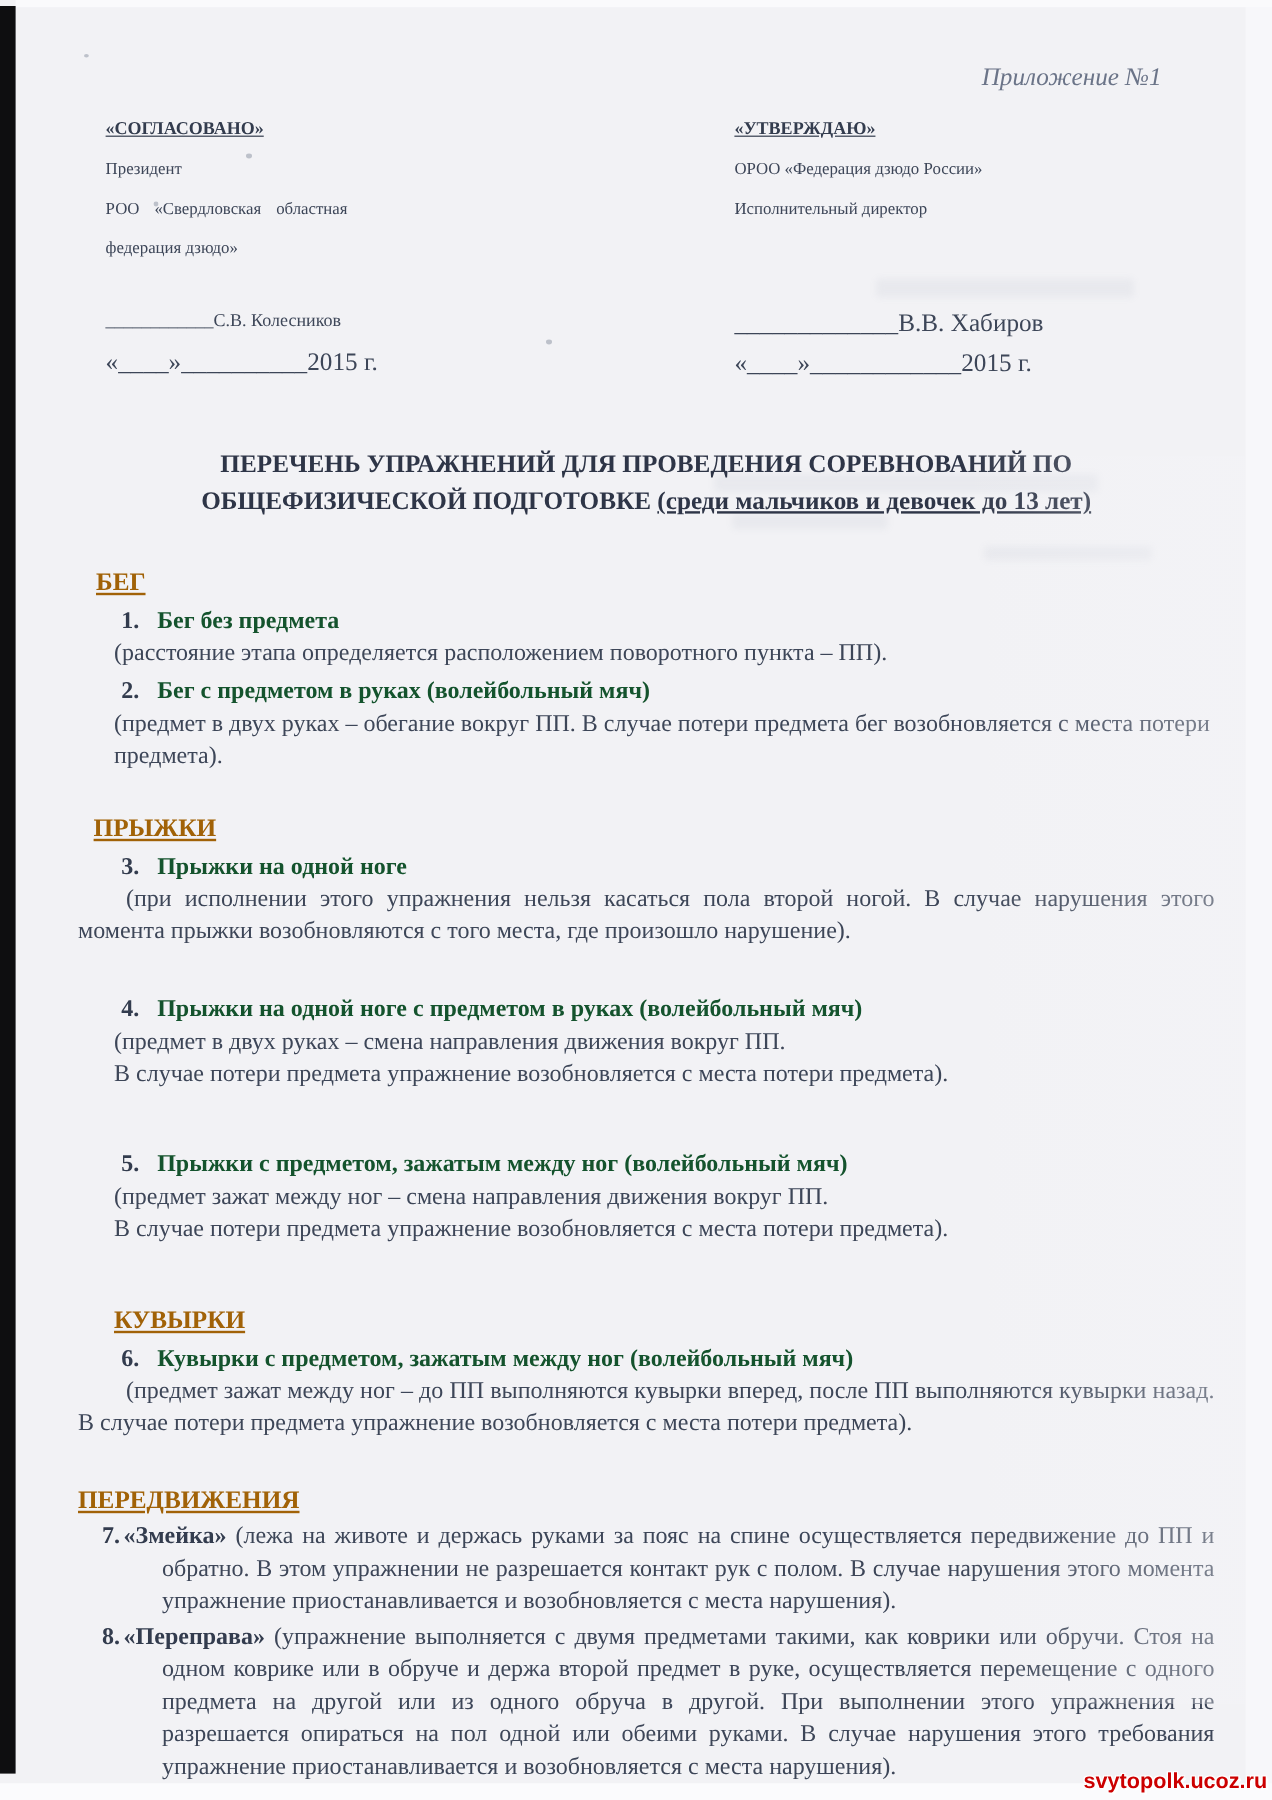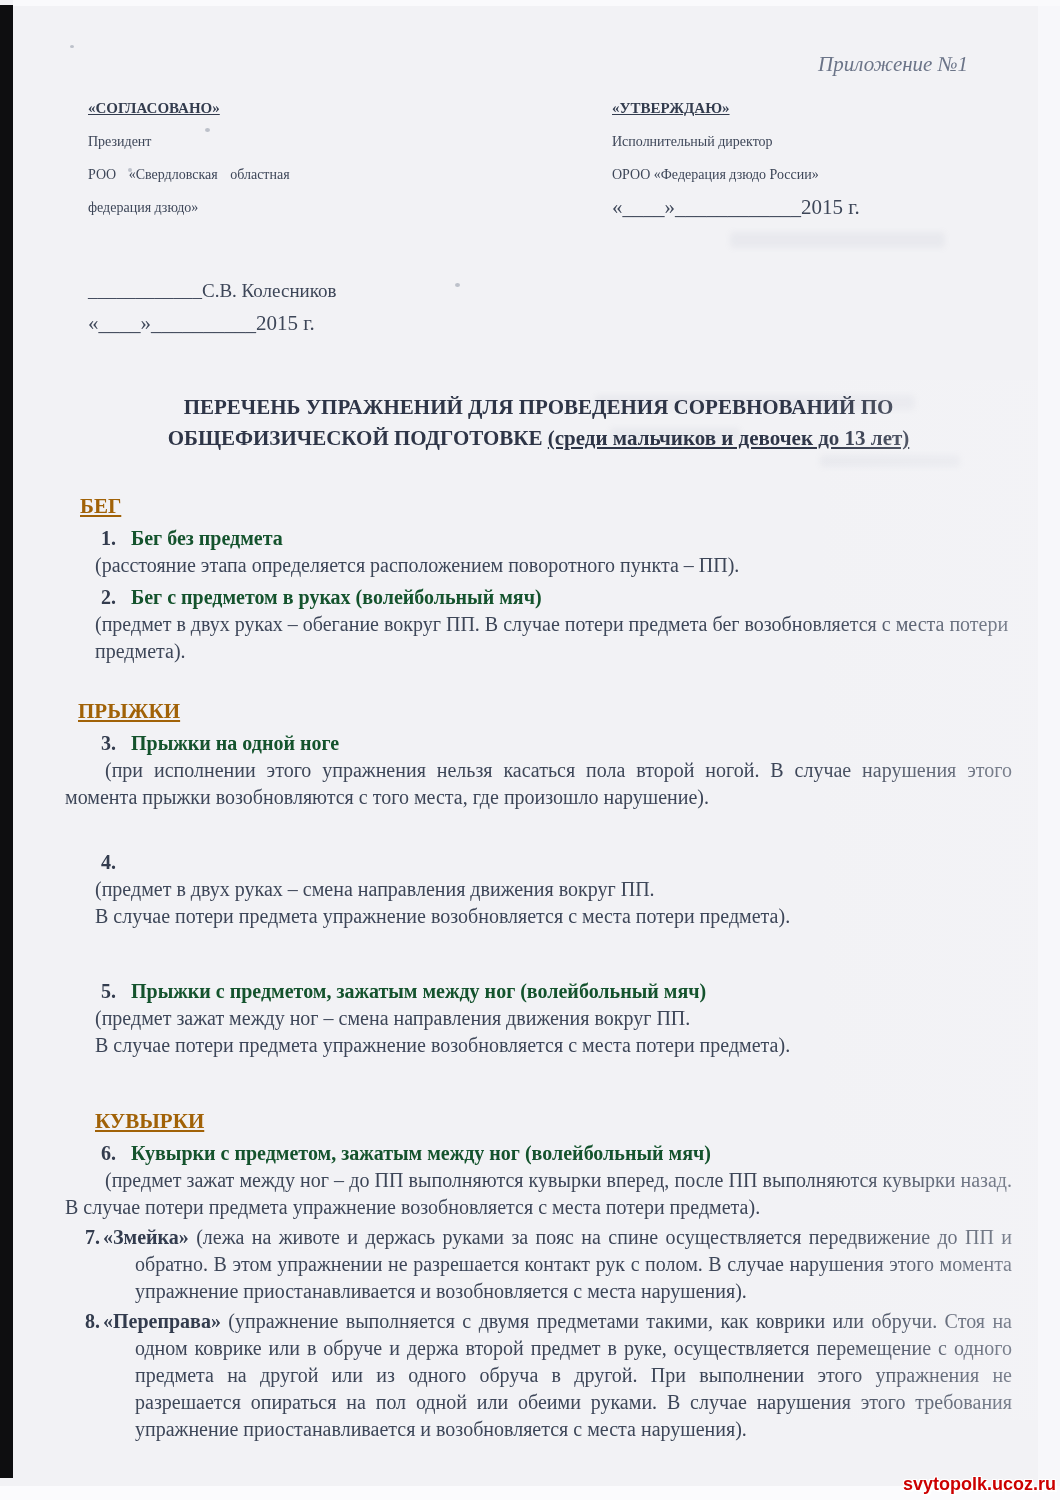--- a/index.html
+++ b/index.html
@@ -22,21 +22,21 @@
   .content { position:relative; padding:52px 48px 0 65px; }
 
   .annex { text-align:right; font-style:italic; font-size:21px; color:#6b7488; margin:0 44px 0 0; }
 
   .header-row { display:flex; margin-top:14px; }
   .hcol-left  { margin-left:23px; width:400px; flex:none; }
   .hcol-right { margin-left:124px; flex:none; }
   .h-title { font-weight:bold; font-size:15px; color:#333c4e; text-decoration:underline; line-height:34px; }
   .h-line  { font-size:14px; line-height:33px; }
   .spread  { word-spacing:9px; }
-  .h-sig-left  { font-size:19px; line-height:33px; margin-top:50px; }
+  .h-sig-left  { font-size:15px; line-height:33px; margin-top:28px; }
   .h-sig-right { font-size:21px; line-height:33px; margin-top:62px; }
   .h-date { font-size:21px; line-height:33px; }
 
   .doc-title { margin-top:52px; text-align:center; font-weight:bold; font-size:21px;
     line-height:31px; color:#2e3547; padding:0 24px; }
   .u { text-decoration:underline; }
 
   .sec-heading { font-weight:bold; font-size:21px; color:#a16207; text-decoration:underline; line-height:28px; }
   .mt-beg   { margin-top:38px; margin-left:15px; }
   .mt-jump  { margin-top:32px; margin-left:13px; }
@@ -90,22 +90,23 @@
       <div class="hcol-left">
         <div class="h-title">«СОГЛАСОВАНО»</div>
         <div class="h-line">Президент</div>
         <div class="h-line spread">РОО «Свердловская областная</div>
         <div class="h-line">федерация дзюдо»</div>
         <div class="h-sig-left">____________С.В. Колесников</div>
         <div class="h-date">«____»__________2015 г.</div>
       </div>
       <div class="hcol-right">
         <div class="h-title">«УТВЕРЖДАЮ»</div>
+        <div class="h-line">ОРОО «Федерация дзюдо России»</div>
         <div class="h-line">Исполнительный директор</div>
-        <div class="h-line">ОРОО «Федерация дзюдо России»</div>
+        <div class="h-sig-right">_____________В.В. Хабиров</div>
         <div class="h-date">«____»____________2015 г.</div>
       </div>
     </div>
 
     <div class="doc-title">
       <span>ПЕРЕЧЕНЬ УПРАЖНЕНИЙ ДЛЯ ПРОВЕДЕНИЯ СОРЕВНОВАНИЙ ПО</span><br>
       <span>ОБЩЕФИЗИЧЕСКОЙ ПОДГОТОВКЕ </span><span class="u">(среди мальчиков и девочек до 13 лет)</span>
     </div>
 
     <div class="sec-heading mt-beg">БЕГ</div>
@@ -128,20 +129,21 @@
     <div class="item">
       <div class="irow">
         <span class="num">3.</span>
         <span class="ititle">Прыжки на одной ноге</span>
       </div>
       <div class="idesc wide">(при исполнении этого упражнения нельзя касаться пола второй ногой. В случае нарушения этого момента прыжки возобновляются с того места, где произошло нарушение).</div>
     </div>
     <div class="item gap-md">
       <div class="irow">
         <span class="num">4.</span>
+        <span class="ititle">Прыжки на одной ноге с предметом в руках (волейбольный мяч)</span>
       </div>
       <div class="idesc">(предмет в двух руках – смена направления движения вокруг ПП.</div>
       <div class="idesc">В случае потери предмета упражнение возобновляется с места потери предмета).</div>
     </div>
     <div class="item gap-lg">
       <div class="irow">
         <span class="num">5.</span>
         <span class="ititle">Прыжки с предметом, зажатым между ног (волейбольный мяч)</span>
       </div>
       <div class="idesc">(предмет зажат между ног – смена направления движения вокруг ПП.</div>
@@ -150,20 +152,21 @@
 
     <div class="sec-heading mt-roll">КУВЫРКИ</div>
     <div class="item">
       <div class="irow">
         <span class="num">6.</span>
         <span class="ititle">Кувырки с предметом, зажатым между ног (волейбольный мяч)</span>
       </div>
       <div class="idesc wide">(предмет зажат между ног – до ПП выполняются кувырки вперед, после ПП выполняются кувырки назад. В случае потери предмета упражнение возобновляется с места потери предмета).</div>
     </div>
 
+    <div class="sec-heading mt-move">ПЕРЕДВИЖЕНИЯ</div>
     <div class="mitem">
       <span class="mnum">7.</span>
       <div class="mtext"><span class="mname">«Змейка»</span><span> (лежа на животе и держась руками за пояс на спине осуществляется передвижение до ПП и обратно. В этом упражнении не разрешается контакт рук с полом. В случае нарушения этого момента упражнение приостанавливается и возобновляется с места нарушения).</span></div>
     </div>
     <div class="mitem">
       <span class="mnum">8.</span>
       <div class="mtext"><span class="mname">«Переправа»</span><span> (упражнение выполняется с двумя предметами такими, как коврики или обручи. Стоя на одном коврике или в обруче и держа второй предмет в руке, осуществляется перемещение с одного предмета на другой или из одного обруча в другой. При выполнении этого упражнения не разрешается опираться на пол одной или обеими руками. В случае нарушения этого требования упражнение приостанавливается и возобновляется с места нарушения).</span></div>
     </div>
 
   </div>

